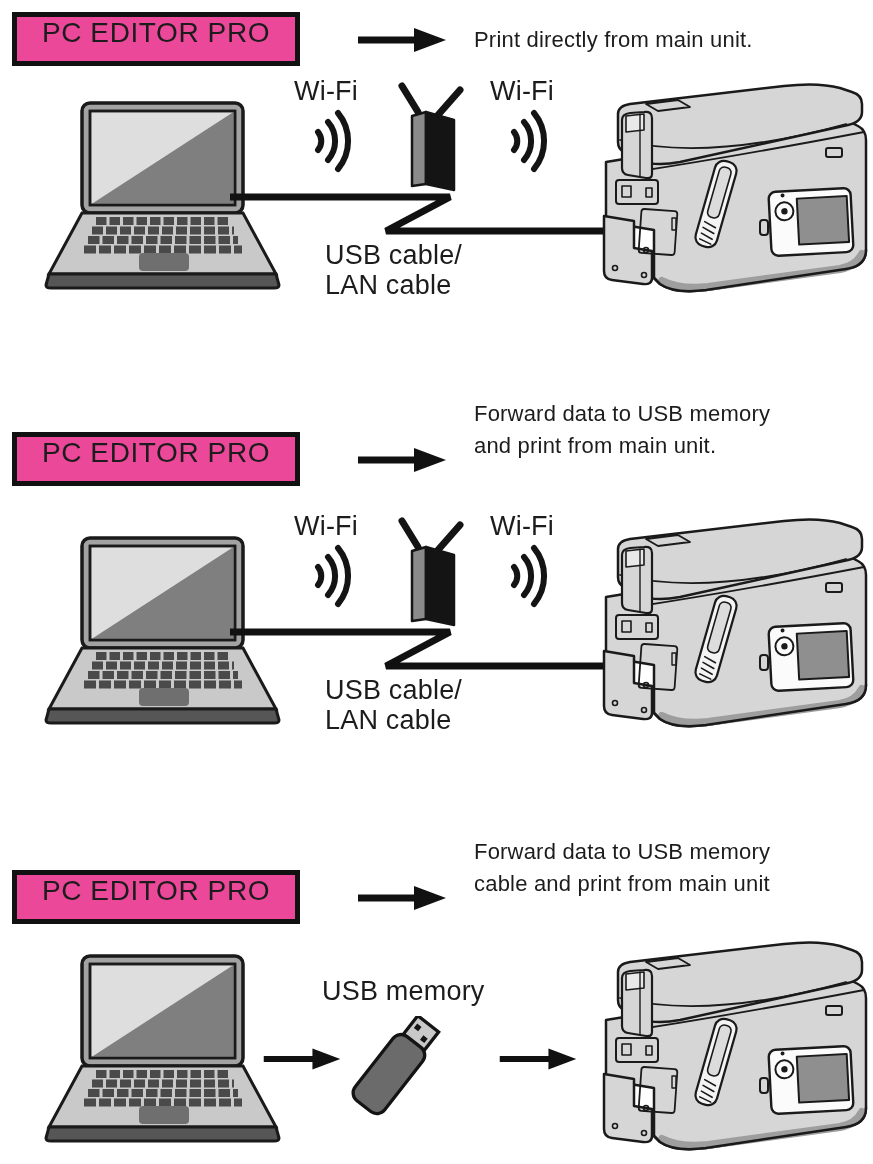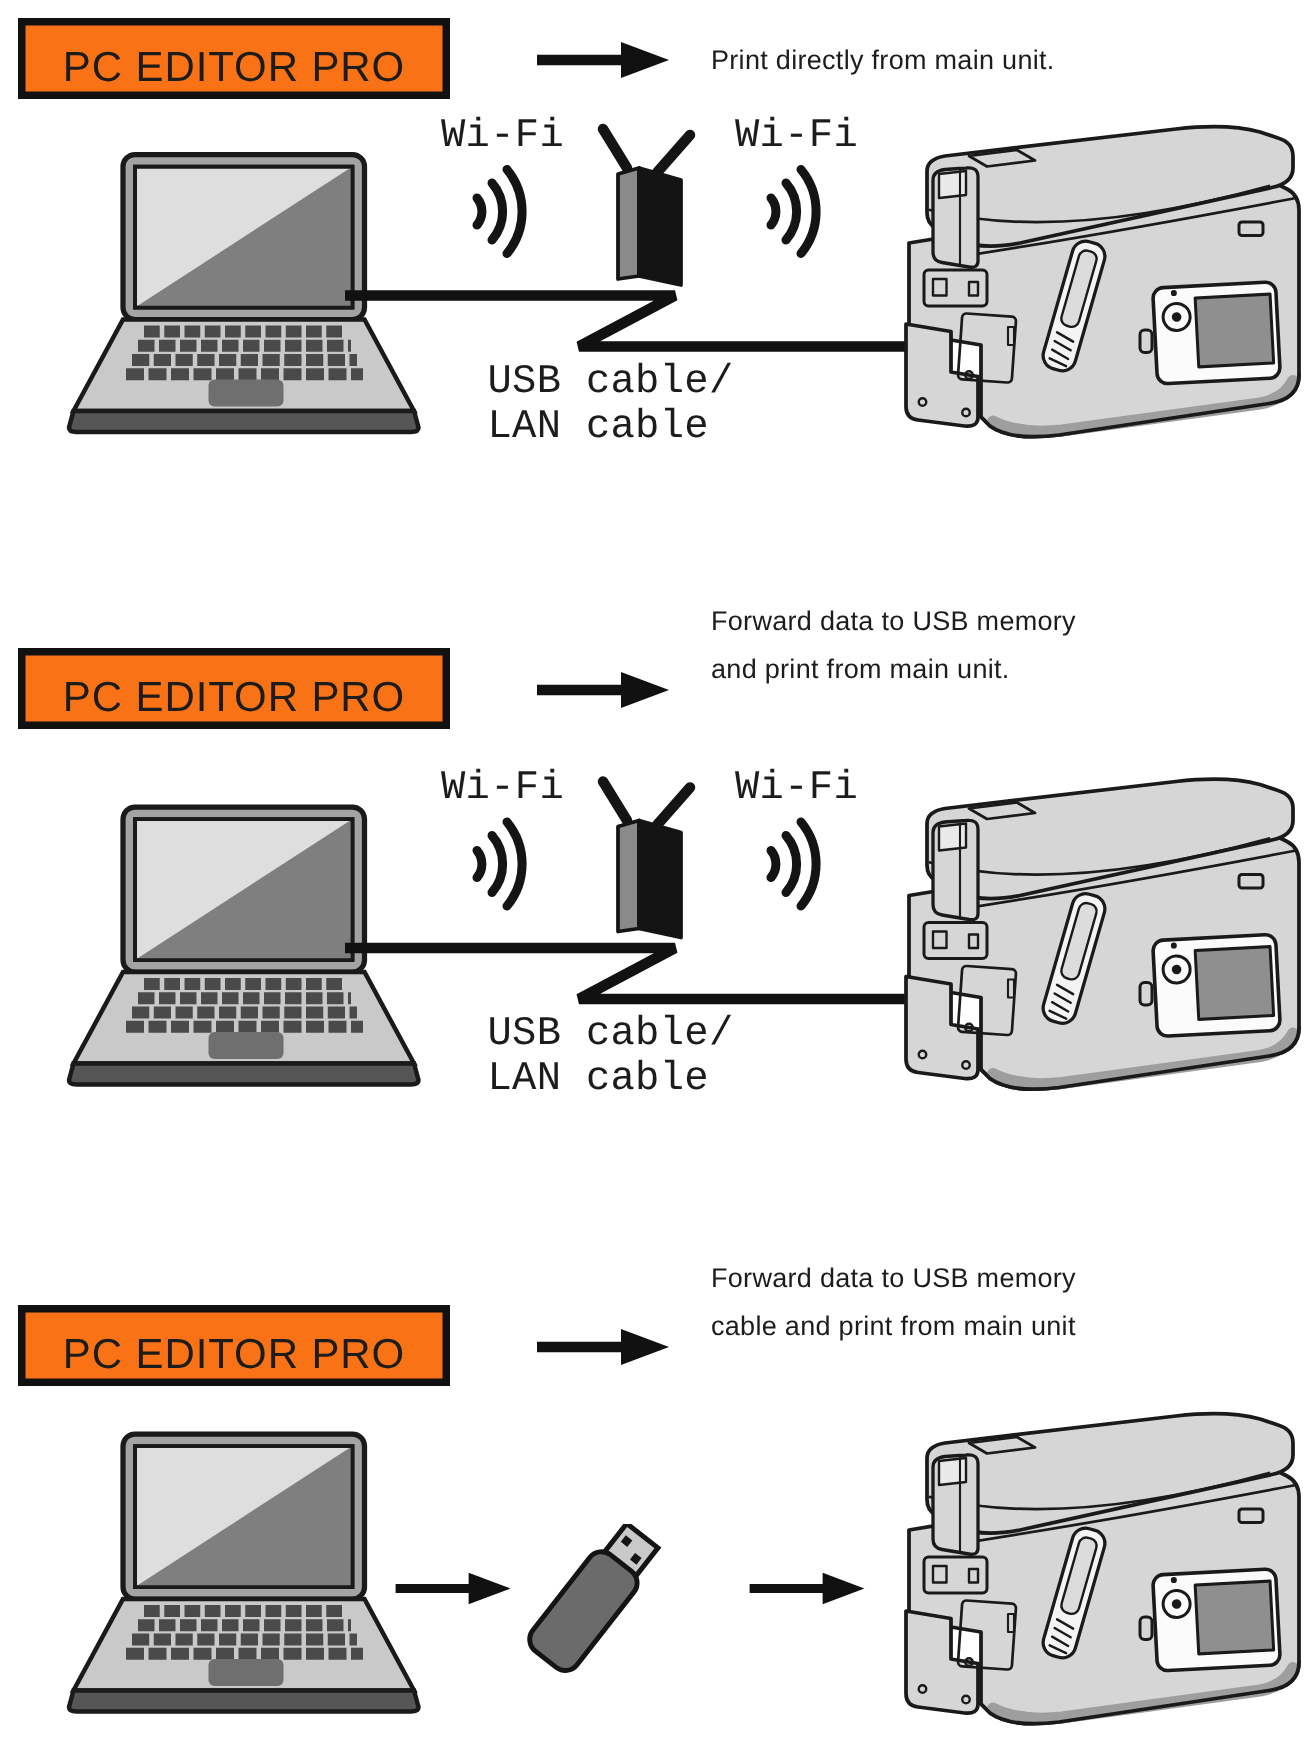--- a/index.html
+++ b/index.html
@@ -1,23 +1,23 @@
 <!DOCTYPE html>
 <html><head>
 <meta charset="utf-8">
 <style>
   html,body{margin:0;padding:0;background:#ffffff;}
   .canvas{position:relative;width:873px;height:1164px;background:#ffffff;overflow:hidden;
           font-family:"Liberation Sans",sans-serif;color:#1c1c1c;}
   .abs{position:absolute;}
   .label{font-family:"Liberation Sans",sans-serif;color:#1c1c1c;}
-  .desc{font-size:18px;line-height:32px;letter-spacing:0.2px;white-space:nowrap;}
-  .small-label{font-size:27px;letter-spacing:0.2px;white-space:nowrap;line-height:30px;font-family:Liberation Mono, monospace;}
-  .editor-box{box-sizing:border-box;border:5px solid #111111;background:#f97316;
-              display:flex;align-items:flex-end;justify-content:center;
+  .desc{font-size:22px;line-height:32px;letter-spacing:0.2px;white-space:nowrap;}
+  .small-label{font-size:27px;letter-spacing:0.2px;white-space:nowrap;line-height:30px;}
+  .editor-box{box-sizing:border-box;border:5px solid #111111;background:#ec4899;
+              display:flex;align-items:flex-start;justify-content:center;
               font-size:28px;letter-spacing:0.6px;white-space:nowrap;}
   svg.placed{display:block;}
 </style>
 </head>
 <body>
 
 <svg width="0" height="0" style="position:absolute" aria-hidden="true">
   <defs>
 
     <symbol id="sym-laptop" viewBox="0 0 245 192">
@@ -205,20 +205,21 @@
     </div>
     <div class="abs editor-box label" style="left:12px;top:40px;width:288px;height:54px;">
       <span>PC EDITOR PRO</span>
     </div>
     <svg class="abs placed" style="left:356px;top:53px;" width="92" height="30">
         <use href="#sym-arrow"></use>
       </svg>
     <svg class="abs placed" style="left:40px;top:123px;" width="245" height="192">
         <use href="#sym-laptop"></use>
       </svg>
+    <div class="abs label small-label" style="left:322px;top:146px;">USB memory</div>
     <svg class="abs placed" style="left:262px;top:214px;" width="80" height="30">
         <use href="#sym-arrow"></use>
       </svg>
     <svg class="abs placed" style="left:350px;top:186px;" width="110" height="115">
         <use href="#sym-usbstick"></use>
       </svg>
     <svg class="abs placed" style="left:498px;top:214px;" width="80" height="30">
         <use href="#sym-arrow"></use>
       </svg>
     <svg class="abs placed" style="left:588px;top:110px;" width="285" height="220">

